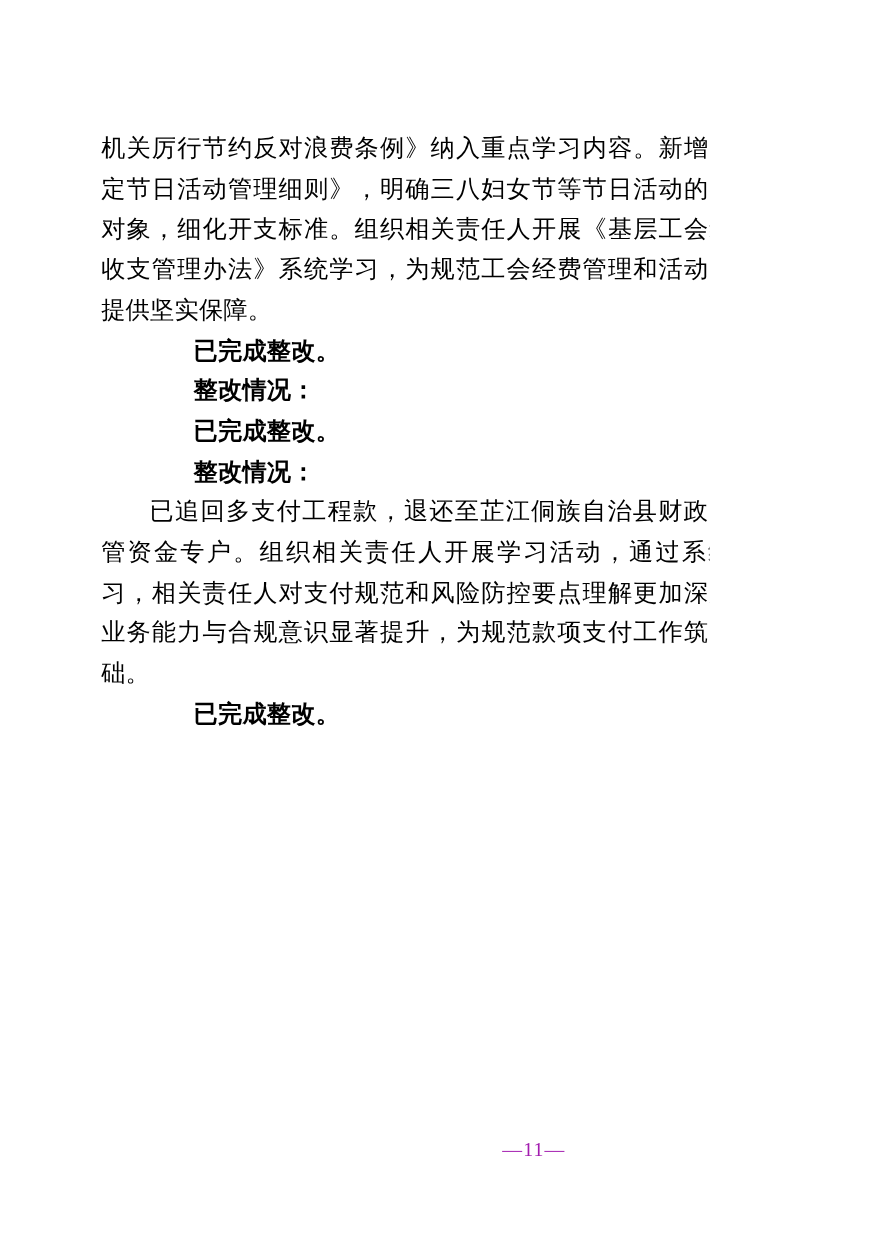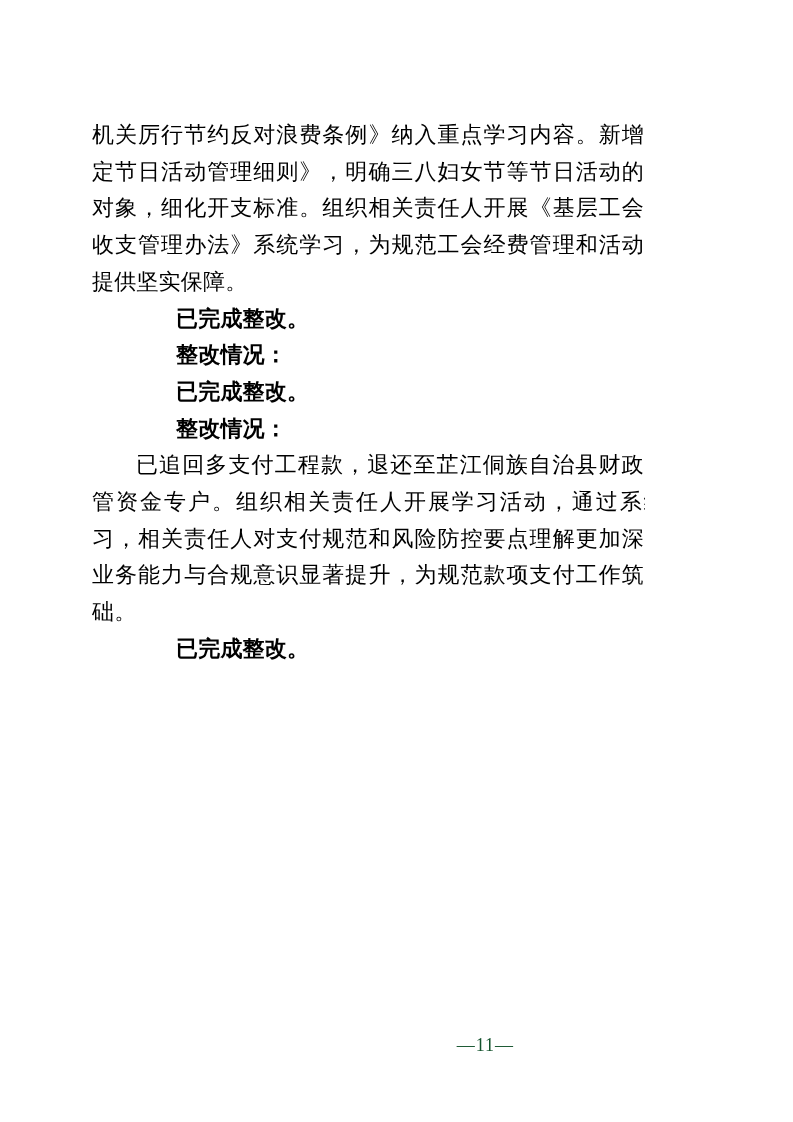--- a/index.html
+++ b/index.html
@@ -37,21 +37,21 @@
   .content p.bold {
     font-weight: bold;
     margin-left: 40px;
   }
   .footer {
     position: absolute;
     top: 1035px;
     right: 131px;
     font-size: 18px;
     letter-spacing: 1px;
-    color: #14532d;
+    color: #a21caf;
     text-align: center;
   }
 </style>
 </head>
 <body>
 
 <div class="page">
   <div class="content">
     <p>机关厉行节约反对浪费条例》纳入重点学习内容。新增《特定节日活动管理细则》，明确三八妇女节等节日活动的参与对象，细化开支标准。组织相关责任人开展《基层工会经费收支管理办法》系统学习，为规范工会经费管理和活动开展提供坚实保障。</p>
     <p class="indent bold">已完成整改。</p>

